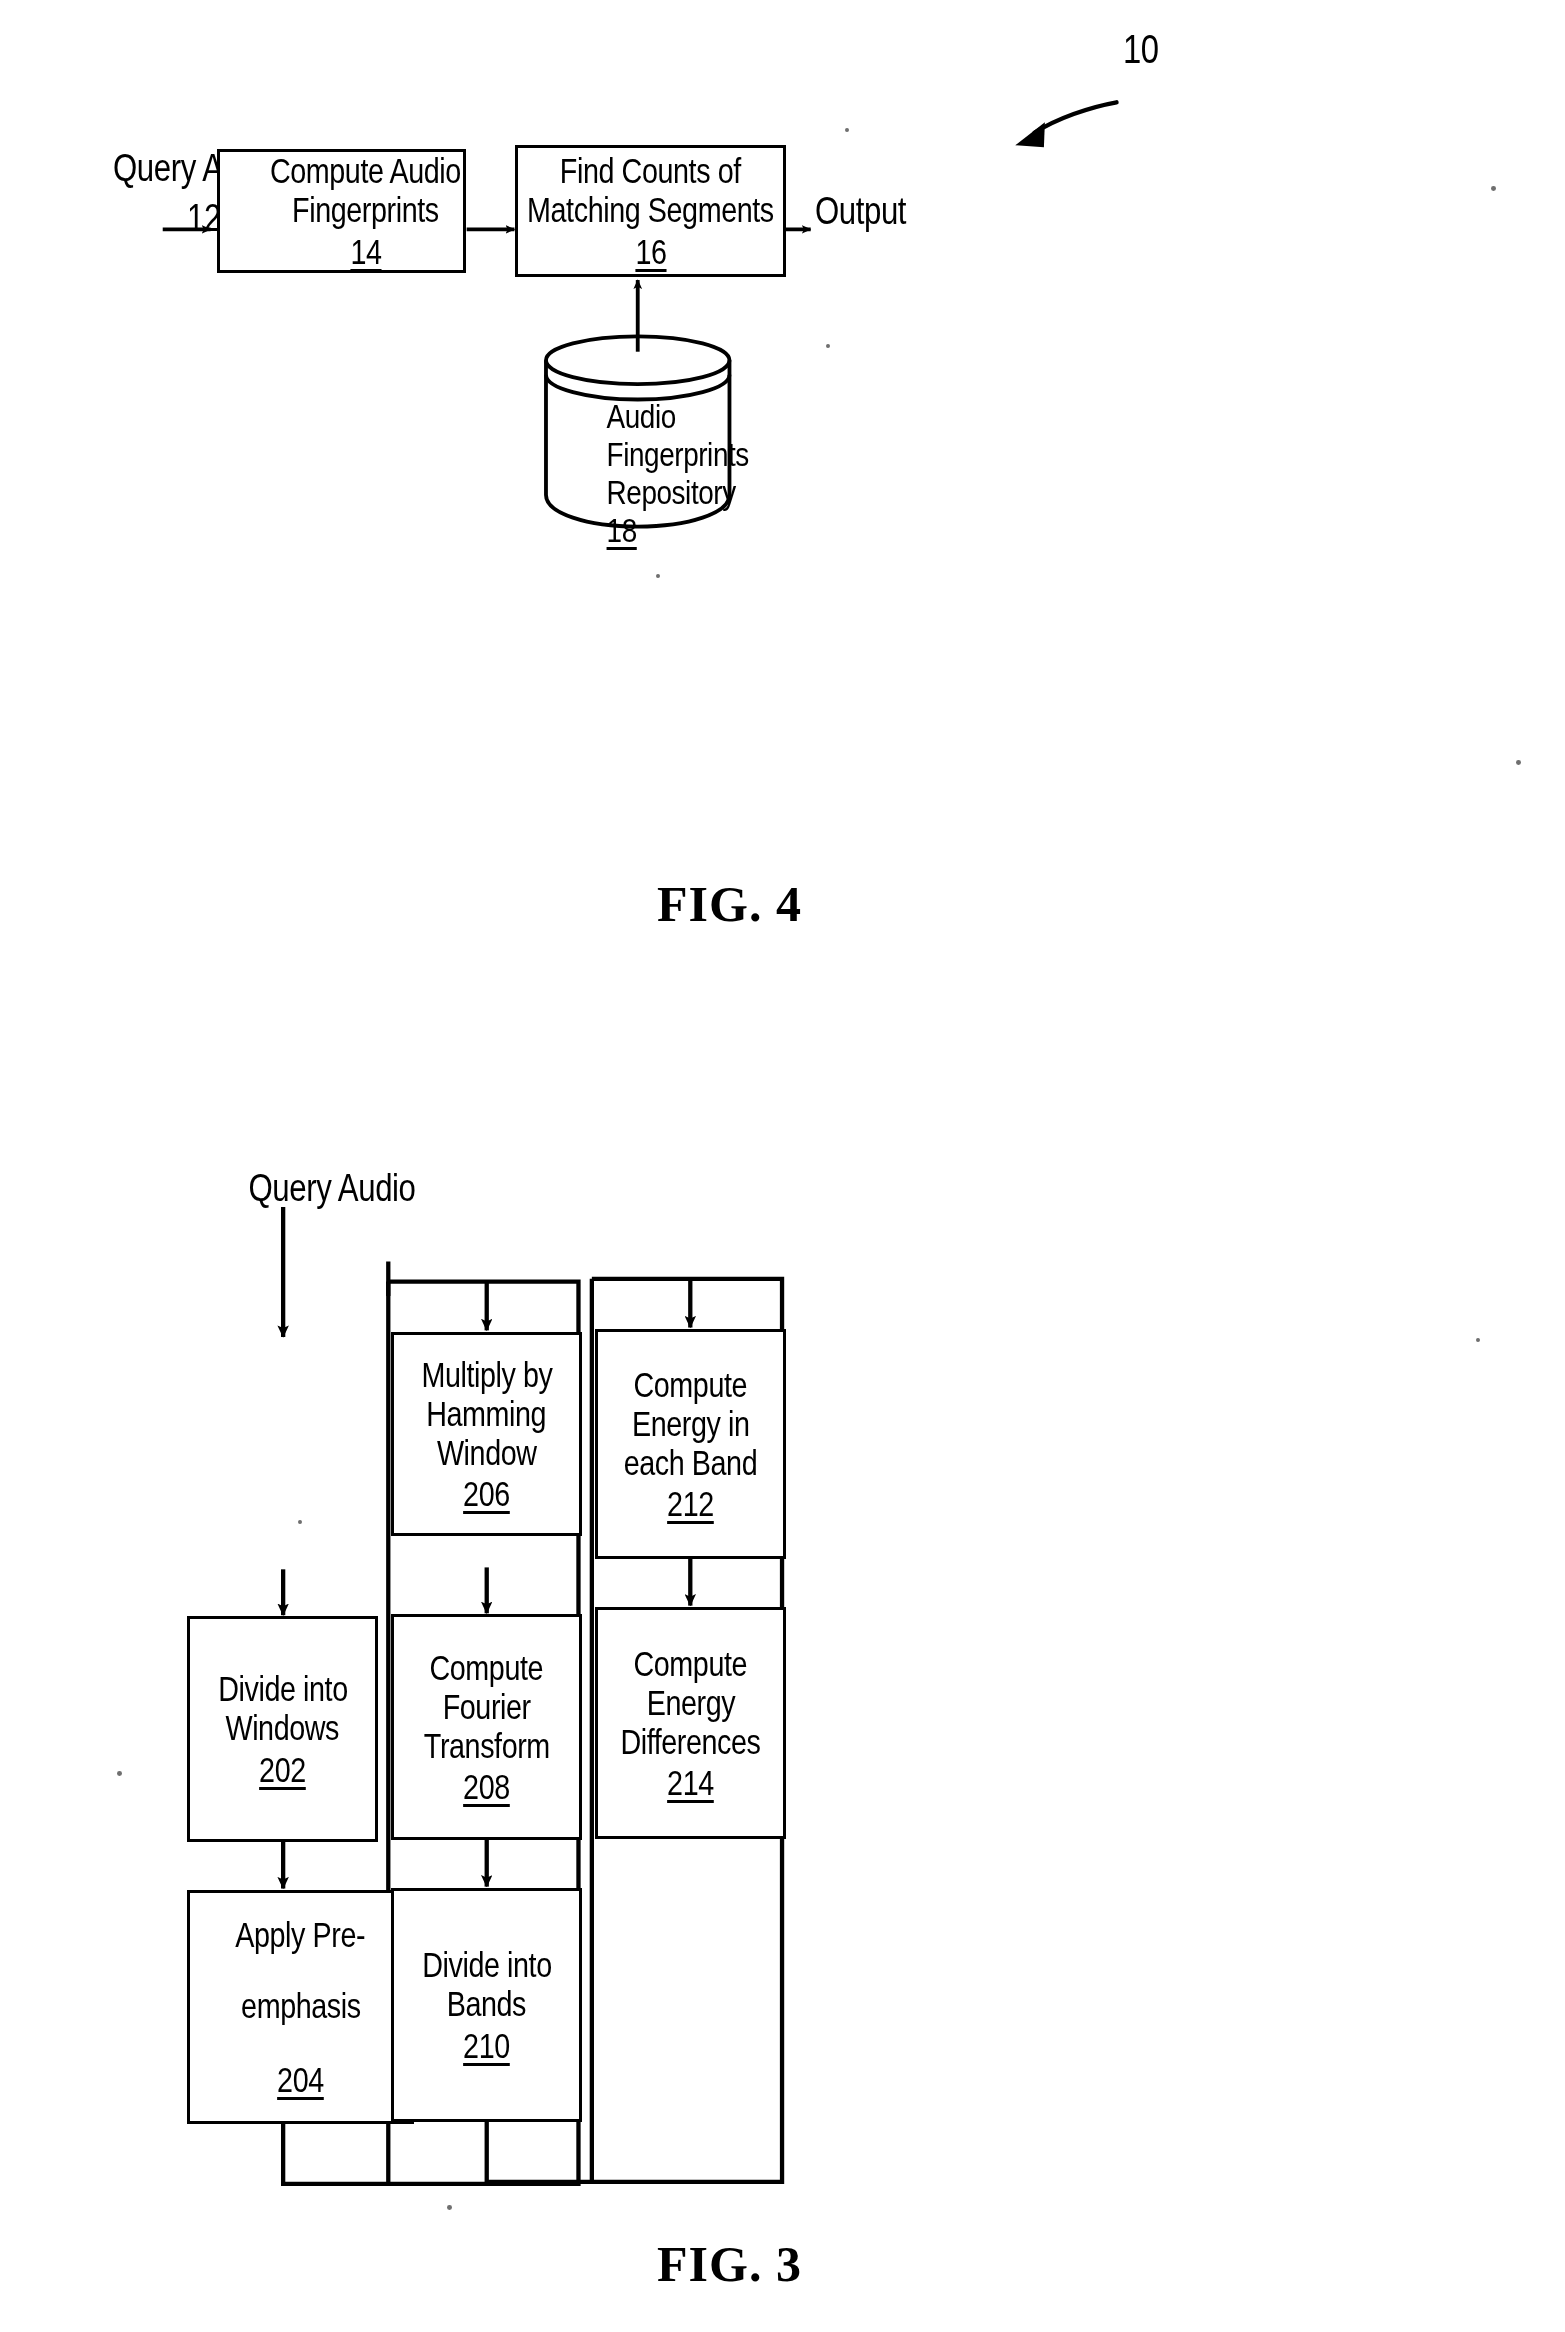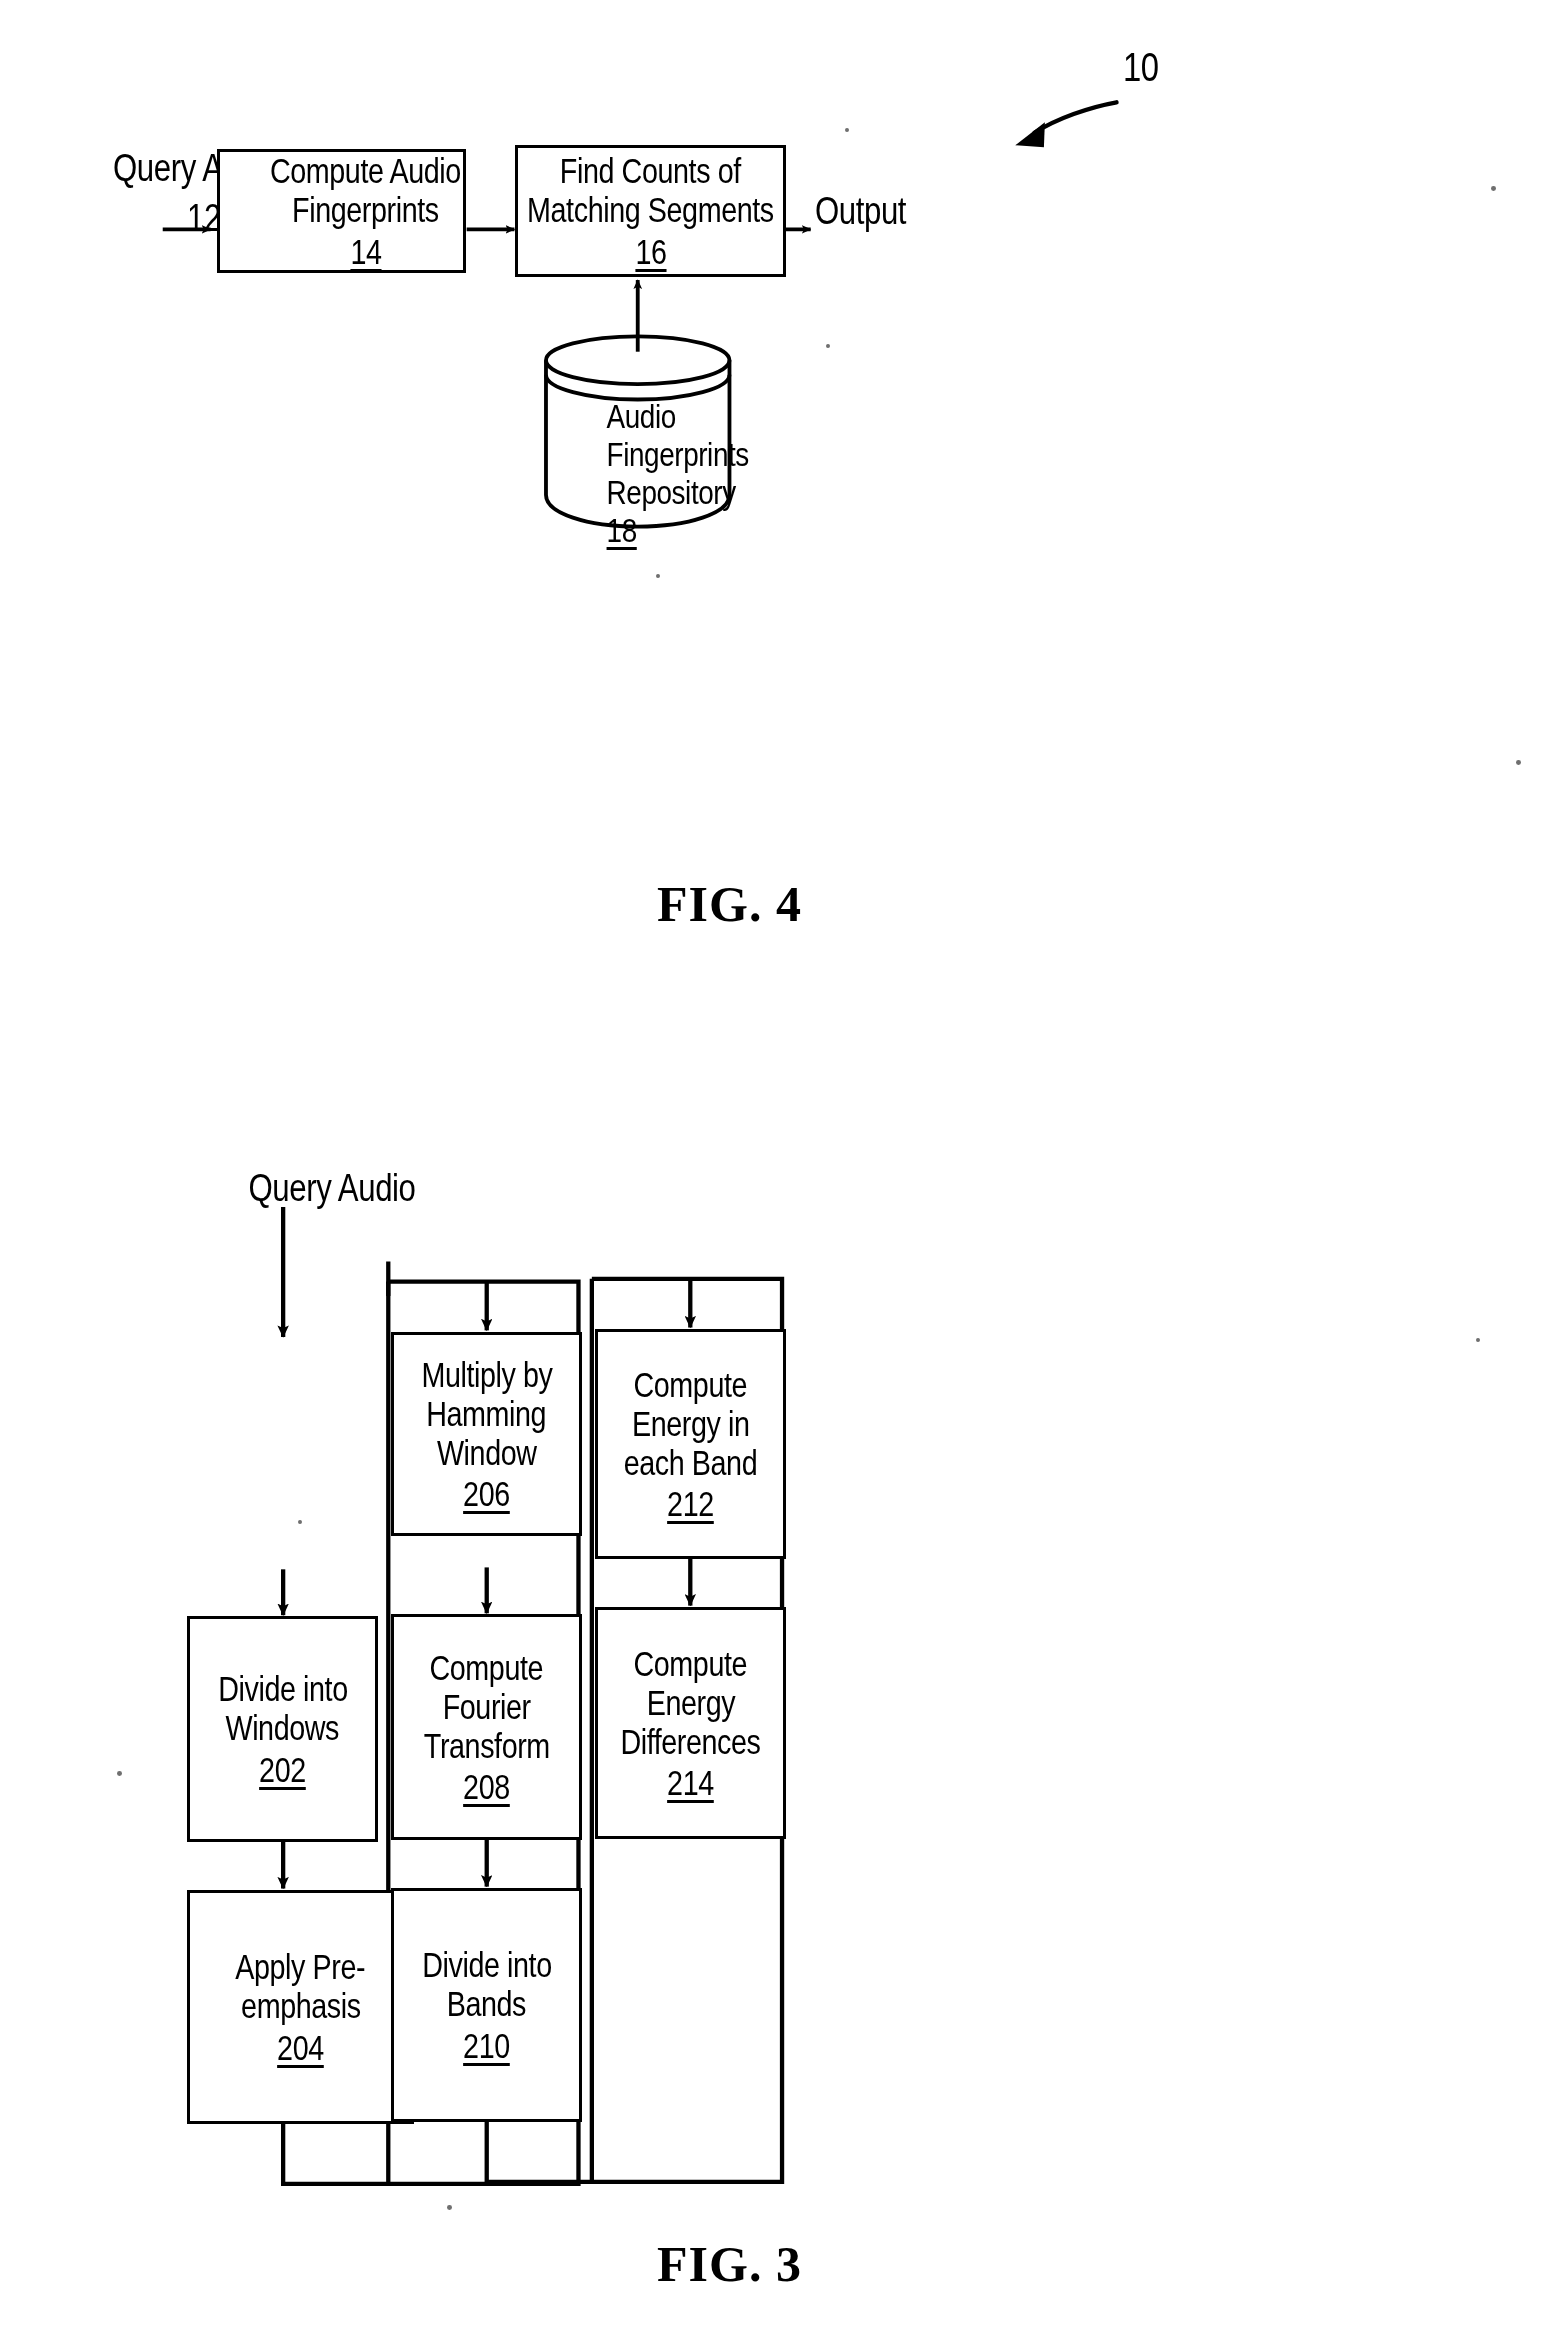--- a/index.html
+++ b/index.html
@@ -168,21 +168,21 @@
 
   </svg>
 
   <div class="flabel" style="left:113px; top:148px; font-size:38px;">
     <span class="ln">Query Audio</span>
   </div>
   <div class="flabel" style="left:187px; top:198px; font-size:38px;">
     <span class="ln">12</span>
   </div>
 
-  <div class="flabel" style="left:1123px; top:46px; font-size:40px;">
+  <div class="flabel" style="left:1123px; top:28px; font-size:40px;">
     <span class="ln">10</span>
   </div>
 
   <div class="pbox" style="left:217px; top:149px; width:249px; height:124px; font-size:35px;padding-left:48px;">
     <span class="ln">Compute Audio</span>
     <span class="ln">Fingerprints</span>
     <span class="refnum">14</span>
   </div>
 
   <div class="pbox" style="left:515px; top:145px; width:271px; height:132px; font-size:35px;">
@@ -210,21 +210,21 @@
     <span class="ln">Query Audio</span>
   </div>
 
 
   <div class="pbox" style="left:187px; top:1616px; width:191px; height:226px; font-size:35px;">
     <span class="ln">Divide into</span>
     <span class="ln">Windows</span>
     <span class="refnum">202</span>
   </div>
 
-  <div class="pbox" style="left:187px; top:1890px; width:227px; height:234px; font-size:35px;">
+  <div class="pbox" style="left:187px; top:1890px; width:227px; height:234px; font-size:35px;gap:32px;">
     <span class="ln">Apply Pre-</span>
     <span class="ln">emphasis</span>
     <span class="refnum">204</span>
   </div>
 
   <div class="pbox" style="left:391px; top:1332px; width:191px; height:204px; font-size:35px;">
     <span class="ln">Multiply by</span>
     <span class="ln">Hamming</span>
     <span class="ln">Window</span>
     <span class="refnum">206</span>

